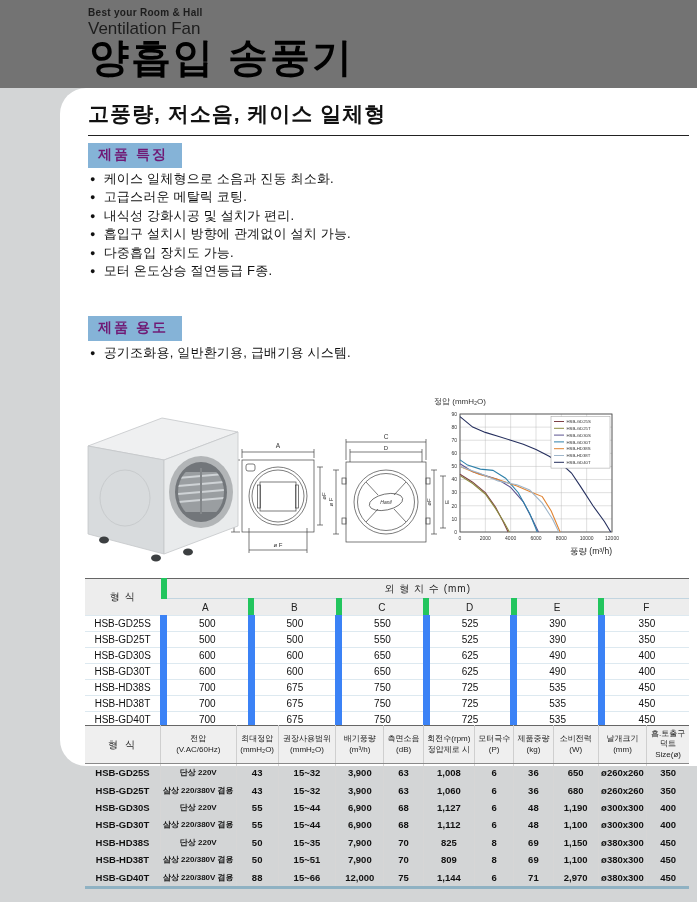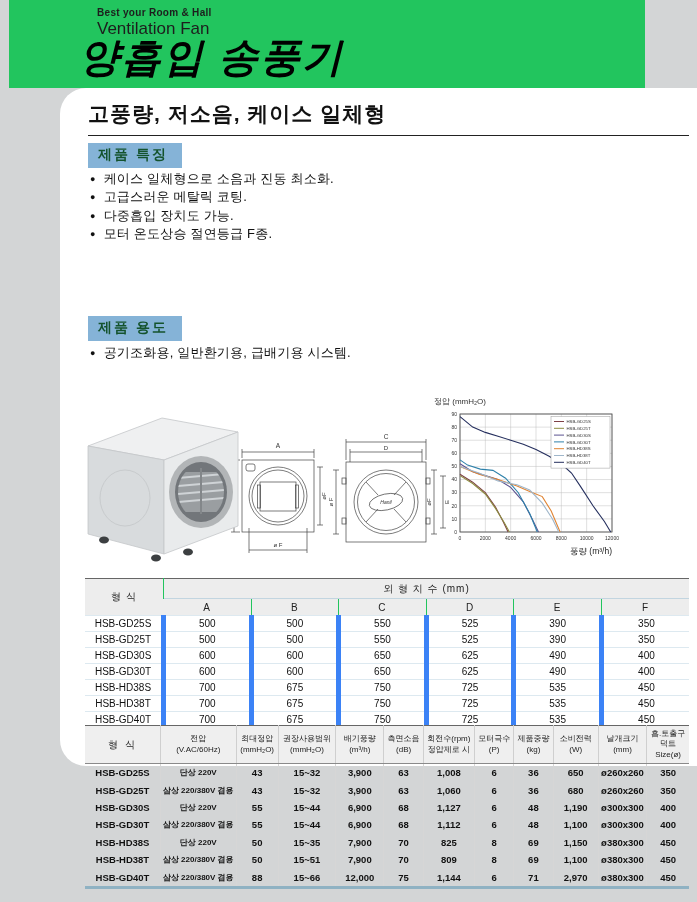--- a/index.html
+++ b/index.html
@@ -1,53 +1,53 @@
 <!DOCTYPE html>
 <html style="--badge-blue: #85b3d7; --tbl-blue: #8fb2c3; --new-blue: #a9c8de;"><head>
 <meta charset="utf-8">
 <style>
   html,body{margin:0;padding:0;}
   .page{position:relative;width:697px;height:902px;background:#d3d5d6;overflow:hidden;
         font-family:"Liberation Sans","DejaVu Sans",sans-serif;color:#111;}
   
-  .header-band{position:absolute;left:0;top:0;width:636px;height:88px;background:#22c55e;margin-left:9px;}
+  .header-band{position:absolute;left:0;top:0;width:697px;height:88px;background:#737373;}
   .brand{position:absolute;left:88px;top:7px;line-height:1.1;}
   .brand-1{font-size:10px;font-weight:700;color:#1d1d1d;letter-spacing:.3px;}
   .brand-2{font-size:17px;color:#1d1d1d;margin-top:2px;}
-  .page-title{position:absolute;left:70px;top:30px;font-size:40px;font-weight:800;color:#000;letter-spacing:2px;font-style:italic;}
+  .page-title{position:absolute;left:89px;top:30px;font-size:40px;font-weight:800;color:#000;letter-spacing:2px;}
   
   .panel{position:absolute;left:60px;top:88px;width:637px;height:678px;background:#ffffff;
          border-radius:26px 0 0 26px;}
   .subtitle{position:absolute;left:28px;top:12px;font-size:21px;font-weight:700;letter-spacing:1px;}
   .title-rule{position:absolute;left:28px;top:47px;width:601px;border-top:1.5px solid #222;}
-  .section-badge{position:absolute;left:28px;background:var(--badge-blue,#85b3d7);color:#14532d;
+  .section-badge{position:absolute;left:28px;background:var(--badge-blue,#85b3d7);color:#701a75;
          font-weight:700;font-size:14px;letter-spacing:2px;padding:3px 14px 4px 10px;}
   #features-badge{top:55px;} #usage-badge{top:228px;}
   ul.bullets{position:absolute;left:30px;margin:0;padding:0;list-style:none;}
   #features-list{top:82px;} #usage-list{top:256px;}
   ul.bullets li{font-size:13px;line-height:18.4px;letter-spacing:.2px;white-space:nowrap;}
   ul.bullets .dot{font-size:9px;margin-right:8px;vertical-align:1px;}
   
   .new-badge{position:absolute;left:18px;top:306px;width:54px;height:54px;border-radius:50%;
          background:var(--new-blue,#a9c8de);color:#fff;font-weight:700;font-size:17px;
          display:flex;align-items:center;justify-content:center;z-index:3;}
   #product-photo{position:absolute;left:8px;top:314px;z-index:2;}
   #front-drawing{position:absolute;left:166px;top:344px;}
   #rear-drawing{position:absolute;left:268px;top:342px;}
   #perf-chart{position:absolute;left:372px;top:304px;}
   
   .tbl-wrap{position:absolute;left:25px;width:604px;}
   #dim-wrap{top:490px;} #spec-wrap{top:637px;}
   table{border-collapse:collapse;width:100%;table-layout:fixed;}
   #dim-table{border-top:1px solid #666;border-bottom:3px solid var(--tbl-blue,#8fb2c3);}
   #dim-table th{background:#ededed;font-size:10px;font-weight:400;color:#222;padding:2.5px 0;
-        border-left:1px solid #22c55e;letter-spacing:1px;}
+        border-left:6px solid #22c55e;letter-spacing:1px;}
   #dim-table th:first-child{border-left:none;}
   #dim-table .sub th{border-top:1px solid #c2d5e0;}
-  #dim-table td{font-size:10px;text-align:center;padding:2px 0;border-left:5px solid #3b82f6;border-top:1px solid #dde9f0;}
+  #dim-table td{font-size:10px;text-align:center;padding:2px 0;border-left:7px solid #3b82f6;border-top:1px solid #dde9f0;}
   #dim-table td:first-child{border-left:none;}
   #spec-table{border-top:1px solid #666;border-bottom:3px solid var(--tbl-blue,#8fb2c3);}
   #spec-table th{background:#efefef;font-size:8px;font-weight:400;color:#222;line-height:1.3;
         padding:3px 0;border-left:1px solid #cfcfcf;border-bottom:1px solid #8a8a8a;}
   #spec-table th:first-child{border-left:none;font-size:10px;letter-spacing:2px;}
   #spec-table td{font-size:9.5px;font-weight:700;text-align:center;padding:3.2px 0;border-left:1px solid #d6d6d6;}
   #spec-table td:first-child{border-left:none;}
   #spec-table td:nth-child(2){font-size:8px;}
   text{font-family:"Liberation Sans","DejaVu Sans",sans-serif;}
 </style>
@@ -66,20 +66,22 @@
 
   <div class="panel">
 
     <div class="subtitle">고풍량, 저소음, 케이스 일체형</div>
     <div class="title-rule"></div>
 
     <div class="section-badge" id="features-badge">제품 특징</div>
     <ul class="bullets" id="features-list">
         <li><span class="dot">●</span><span>케이스 일체형으로 소음과 진동 최소화.</span></li>
         <li><span class="dot">●</span><span>고급스러운 메탈릭 코팅.</span></li>
+        <li><span class="dot">●</span><span>내식성 강화시공 및 설치가 편리.</span></li>
+        <li><span class="dot">●</span><span>흡입구 설치시 방향에 관계없이 설치 가능.</span></li>
         <li><span class="dot">●</span><span>다중흡입 장치도 가능.</span></li>
         <li><span class="dot">●</span><span>모터 온도상승 절연등급 F종.</span></li>
       </ul>
 
     <div class="section-badge" id="usage-badge">제품 용도</div>
     <ul class="bullets" id="usage-list">
         <li><span class="dot">●</span><span>공기조화용, 일반환기용, 급배기용 시스템.</span></li>
       </ul>
 
 

